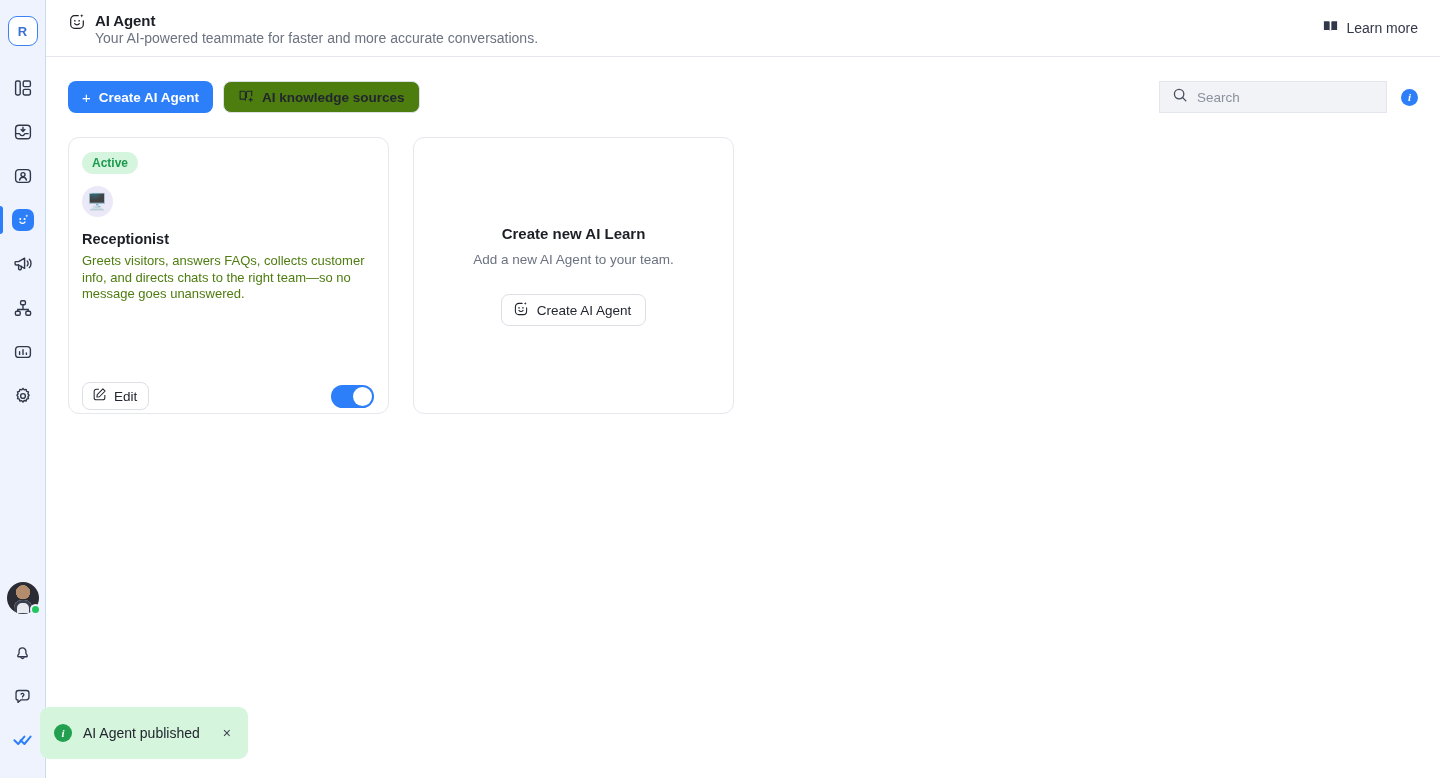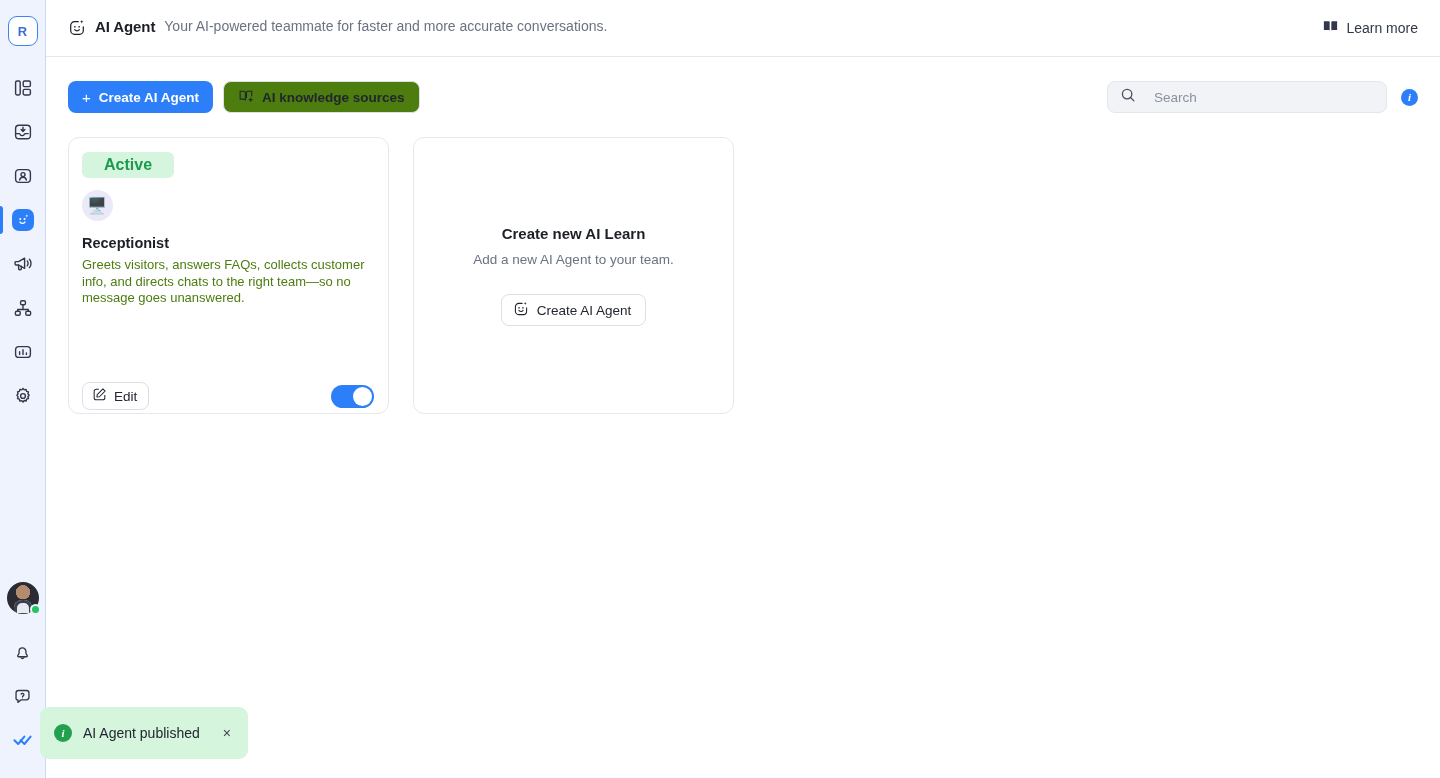--- a/index.html
+++ b/index.html
@@ -68,43 +68,43 @@
 
   
   .main { flex: 1; height: 778px; display: flex; flex-direction: column; background: #fff; position: relative; }
 
   .topbar {
     height: 57px; border-bottom: 1px solid #e6e8ee;
     display: flex; align-items: center; padding: 0 22px 0 22px;
     flex: 0 0 57px;
   }
   .topbar-left { display: flex; align-items: flex-start; gap: 9px; padding-top: 2px; }
-  .topbar-texts { display: flex; flex-direction: row; gap: 9px; }
+  .topbar-texts { display: flex; flex-direction: column; gap: 1px; }
   .page-title { font-size: 15px; font-weight: 700; color: #1c1f26; letter-spacing: -.1px; line-height: 17px; }
   .page-sub { font-size: 14px; color: #6b7280; line-height: 16px; }
   .learn-more {
     margin-left: auto; display: flex; align-items: center; gap: 7px;
     font-size: 14px; color: #32384a; cursor: pointer; font-weight: 400;
   }
 
   .content { flex: 1; padding: 22px 0 0 0; position: relative; }
 
   .toolbar { display: flex; align-items: center; padding: 0 22px; height: 36px; }
   .btn {
     height: 32px; border-radius: 8px; display: inline-flex; align-items: center;
     gap: 8px; padding: 0 14px; font-size: 13.5px; cursor: pointer; white-space: nowrap;
   }
   .btn-primary { background: #2d7ff9; color: #fff; font-weight: 600; }
   .btn-outline { background: #4d7c0f; border: 1px solid #dcdfe6; color: #22262f; font-weight: 700; }
   .plus { font-size: 15px; line-height: 1; font-weight: 500; }
 
   .toolbar-right { margin-left: auto; display: flex; align-items: center; gap: 14px; }
   .search-box {
-    width: 280px; height: 32px; background: #f1f3f6; border: 1px solid #e3e6ec;
-    border-radius: 8px; display: flex; align-items: center; gap: 18px; padding: 0 12px;
+    width: 228px; height: 32px; background: #f1f3f6; border: 1px solid #e3e6ec;
+    border-radius: 0; display: flex; align-items: center; gap: 9px; padding: 0 12px;
   }
   .search-box input {
     border: none; outline: none; background: transparent; font-size: 13.5px;
     color: #30343d; font-family: inherit; width: 100%;
   }
   .search-box input::placeholder { color: #8b919d; }
   .info-badge {
     width: 17px; height: 17px; border-radius: 50%; background: #2d7ff9;
     color: #fff; font-size: 11px; font-weight: 700; font-style: italic;
     display: flex; align-items: center; justify-content: center; cursor: pointer;
@@ -126,21 +126,21 @@
   }
 
   .cards { display: flex; gap: 24px; padding: 22px 22px 0 22px; }
   .card {
     width: 321px; height: 277px; border: 1px solid #e6e8ee; border-radius: 11px;
     background: #fff; position: relative;
   }
   .card-agent { padding: 14px 14px 0 13px; display: flex; flex-direction: column; }
   .badge-active {
     align-self: flex-start; background: #d6f5df; color: #1d9a4d;
-    font-size: 16px; font-weight: 700; padding: 4px 22px; border-radius: 6px;
+    font-size: 12px; font-weight: 700; padding: 4px 10px; border-radius: 11px;
   }
   .agent-avatar {
     width: 31px; height: 31px; border-radius: 50%; background: #ebe9f7;
     display: flex; align-items: center; justify-content: center;
     font-size: 16px; margin-top: 12px;
   }
   .agent-name { font-size: 14.5px; font-weight: 700; color: #1c1f26; margin-top: 14px; }
   .agent-desc { font-size: 13px; color: #4d7c0f; line-height: 16.5px; margin-top: 6px; width: 283px; }
   .card-footer {
     position: absolute; left: 13px; right: 14px; bottom: 3px;

